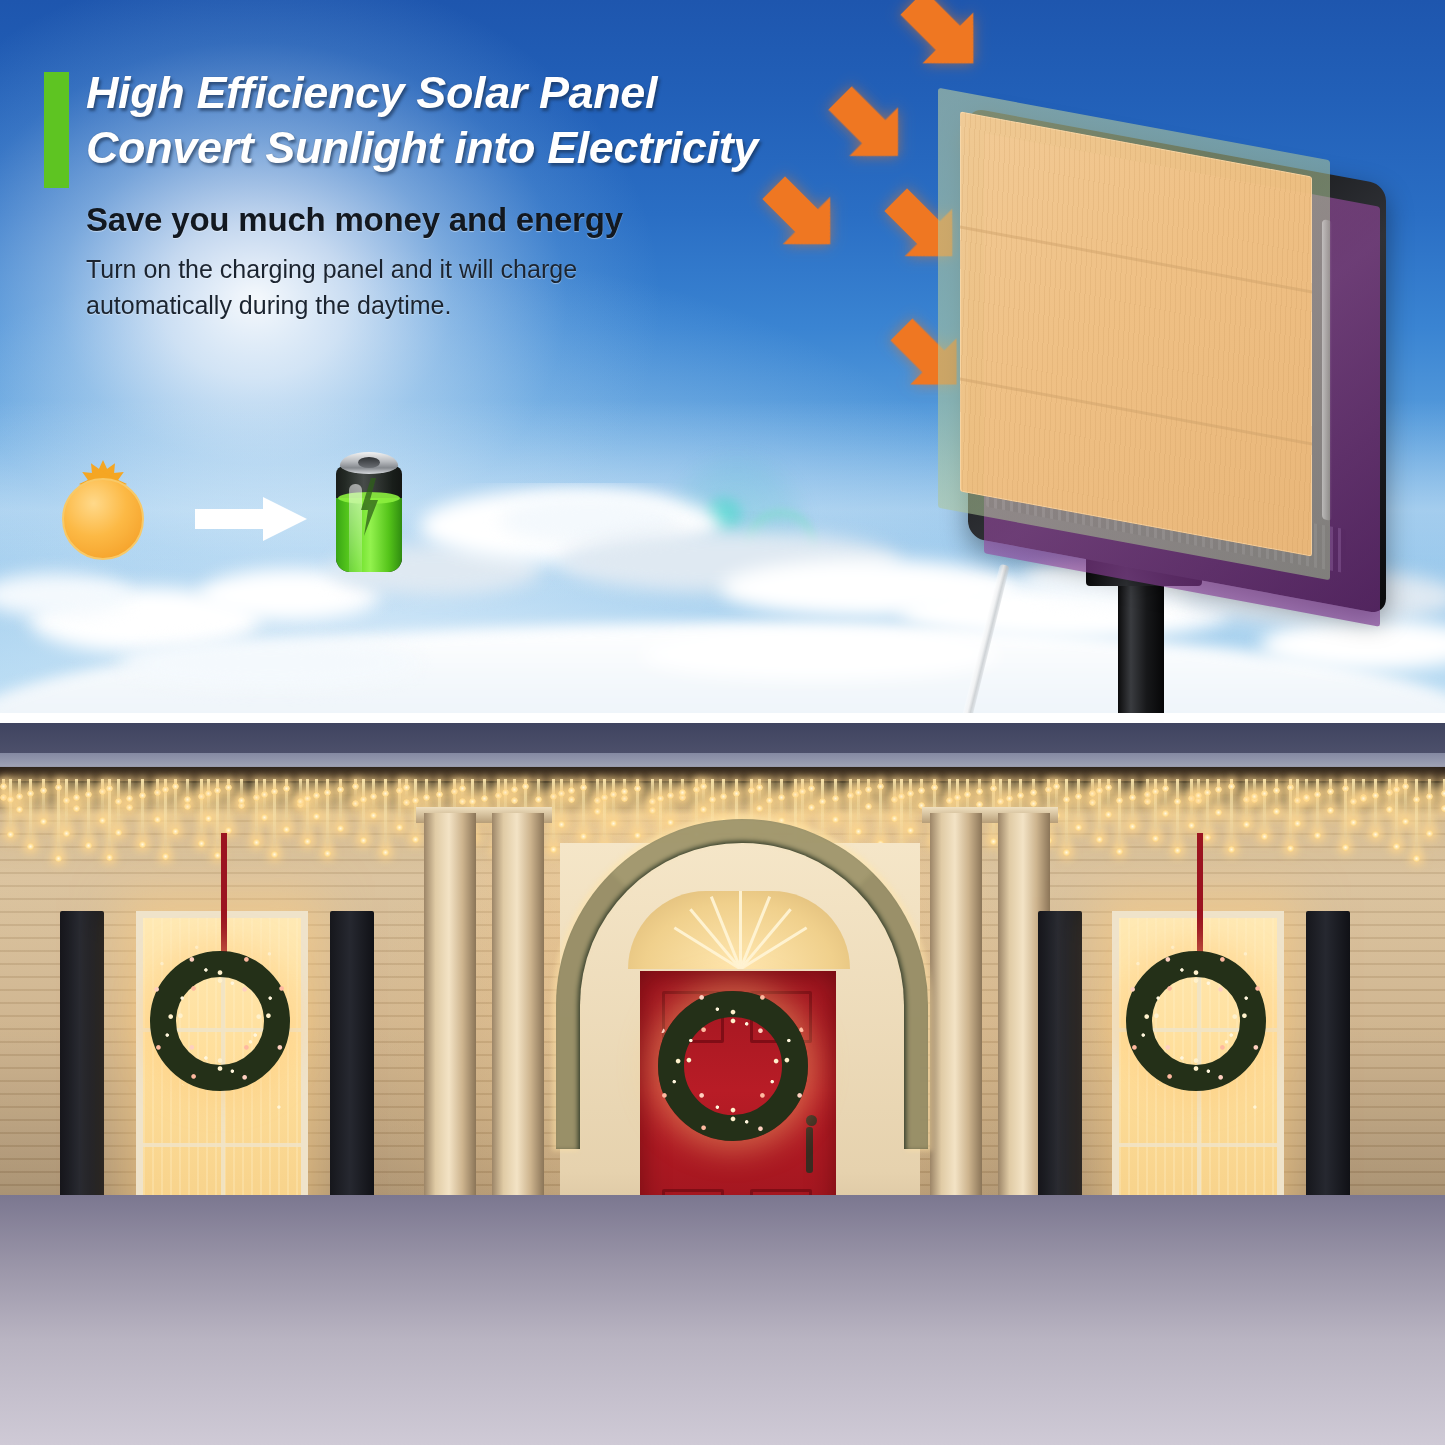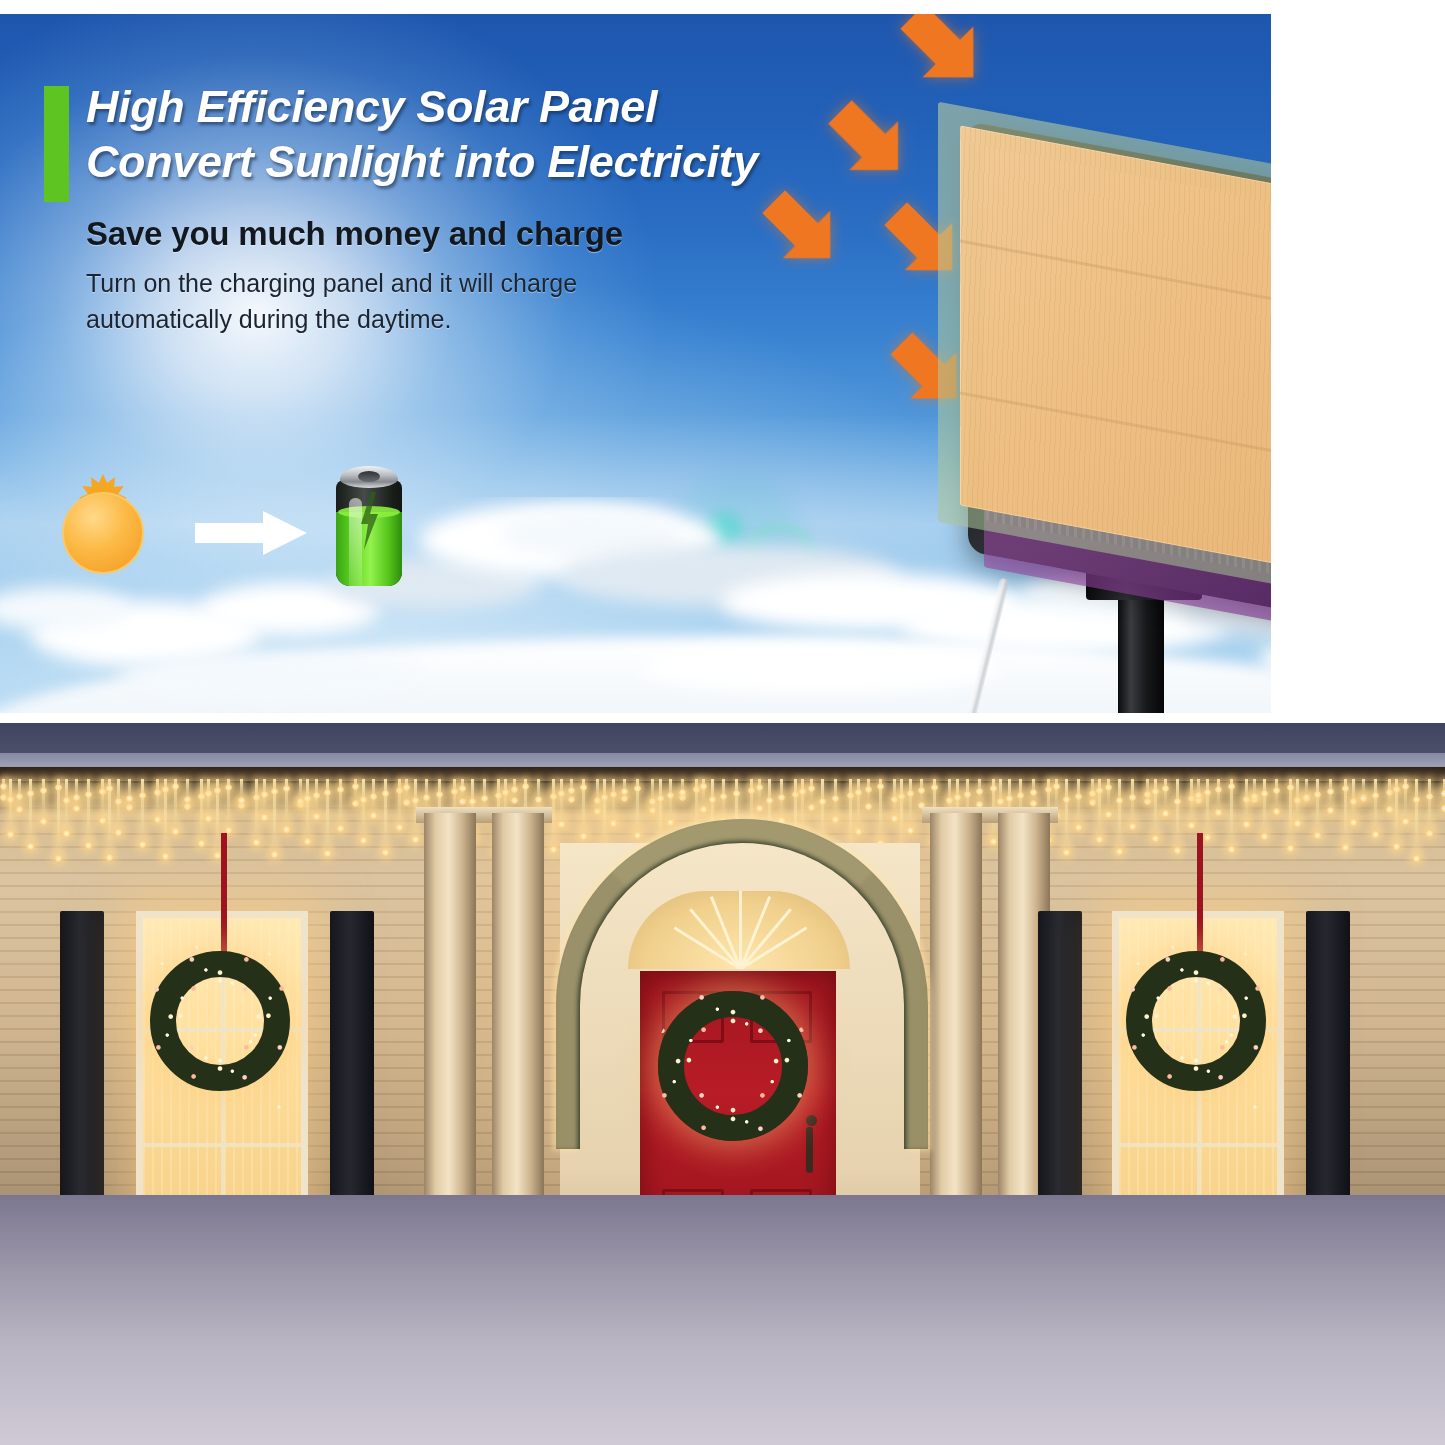--- a/index.html
+++ b/index.html
@@ -3,21 +3,21 @@
 <meta charset="utf-8">
 <style>
   * { margin:0; padding:0; box-sizing:border-box; }
   html,body { width:1445px; height:1445px; overflow:hidden; background:#fff;
     font-family:"Liberation Sans", sans-serif; }
 
   #page { position:relative; width:1445px; height:1445px; background:#ffffff; }
 
   
   #top-panel {
-    position:absolute; left:0; top:14px; width:1271px; height:713px;
+    position:absolute; left:0; top:0; width:1445px; height:713px;
     overflow:hidden;
     background:
       radial-gradient(ellipse 520px 430px at 255px 300px, rgba(255,255,255,.95) 0%, rgba(255,255,255,.72) 18%, rgba(214,234,248,.45) 38%, rgba(160,205,240,.16) 60%, rgba(120,180,230,0) 78%),
       radial-gradient(ellipse 900px 520px at 380px 640px, rgba(225,240,252,.65) 0%, rgba(190,222,245,.30) 45%, rgba(150,200,235,0) 75%),
       linear-gradient(180deg,#1e56ae 0%,#2260b8 14%,#2a6ec4 30%,#3a84d2 46%,#5a9fdd 62%,#86bde8 76%,#a9d2ef 88%,#bfe0f5 100%);
     text-decoration: underline;
   }
   
   .sky-haze {
     position:absolute; left:0; width:1445px; pointer-events:none;
@@ -284,21 +284,21 @@
       <div class="cloud d" style="left:1180px;bottom:88px;  width:280px; height:56px;"></div>
       <div class="cloud" style="left:1260px;bottom:42px;  width:220px; height:52px;"></div>
       <div class="cloud s" style="left:120px; bottom:26px;  width:300px; height:48px;"></div>
       <div class="cloud" style="left:640px; bottom:34px;  width:360px; height:50px;"></div>
     </div>
 
     <div id="headline-block">
       <div id="accent-bar"></div>
       <div id="headline">High Efficiency Solar Panel
 Convert Sunlight into Electricity</div>
-      <div id="subhead">Save you much money and charge</div>
+      <div id="subhead">Save you much money and energy</div>
       <div id="body-copy">Turn on the charging panel and it will charge
 automatically during the daytime.</div>
     </div>
 
     <div id="sun-icon">
       <div class="ray" style="transform:translate(-11px,-59px) rotate(0deg);"></div>
       <div class="ray" style="transform:translate(-11px,-59px) rotate(30deg);"></div>
       <div class="ray" style="transform:translate(-11px,-59px) rotate(60deg);"></div>
       <div class="ray" style="transform:translate(-11px,-59px) rotate(90deg);"></div>
       <div class="ray" style="transform:translate(-11px,-59px) rotate(120deg);"></div>

